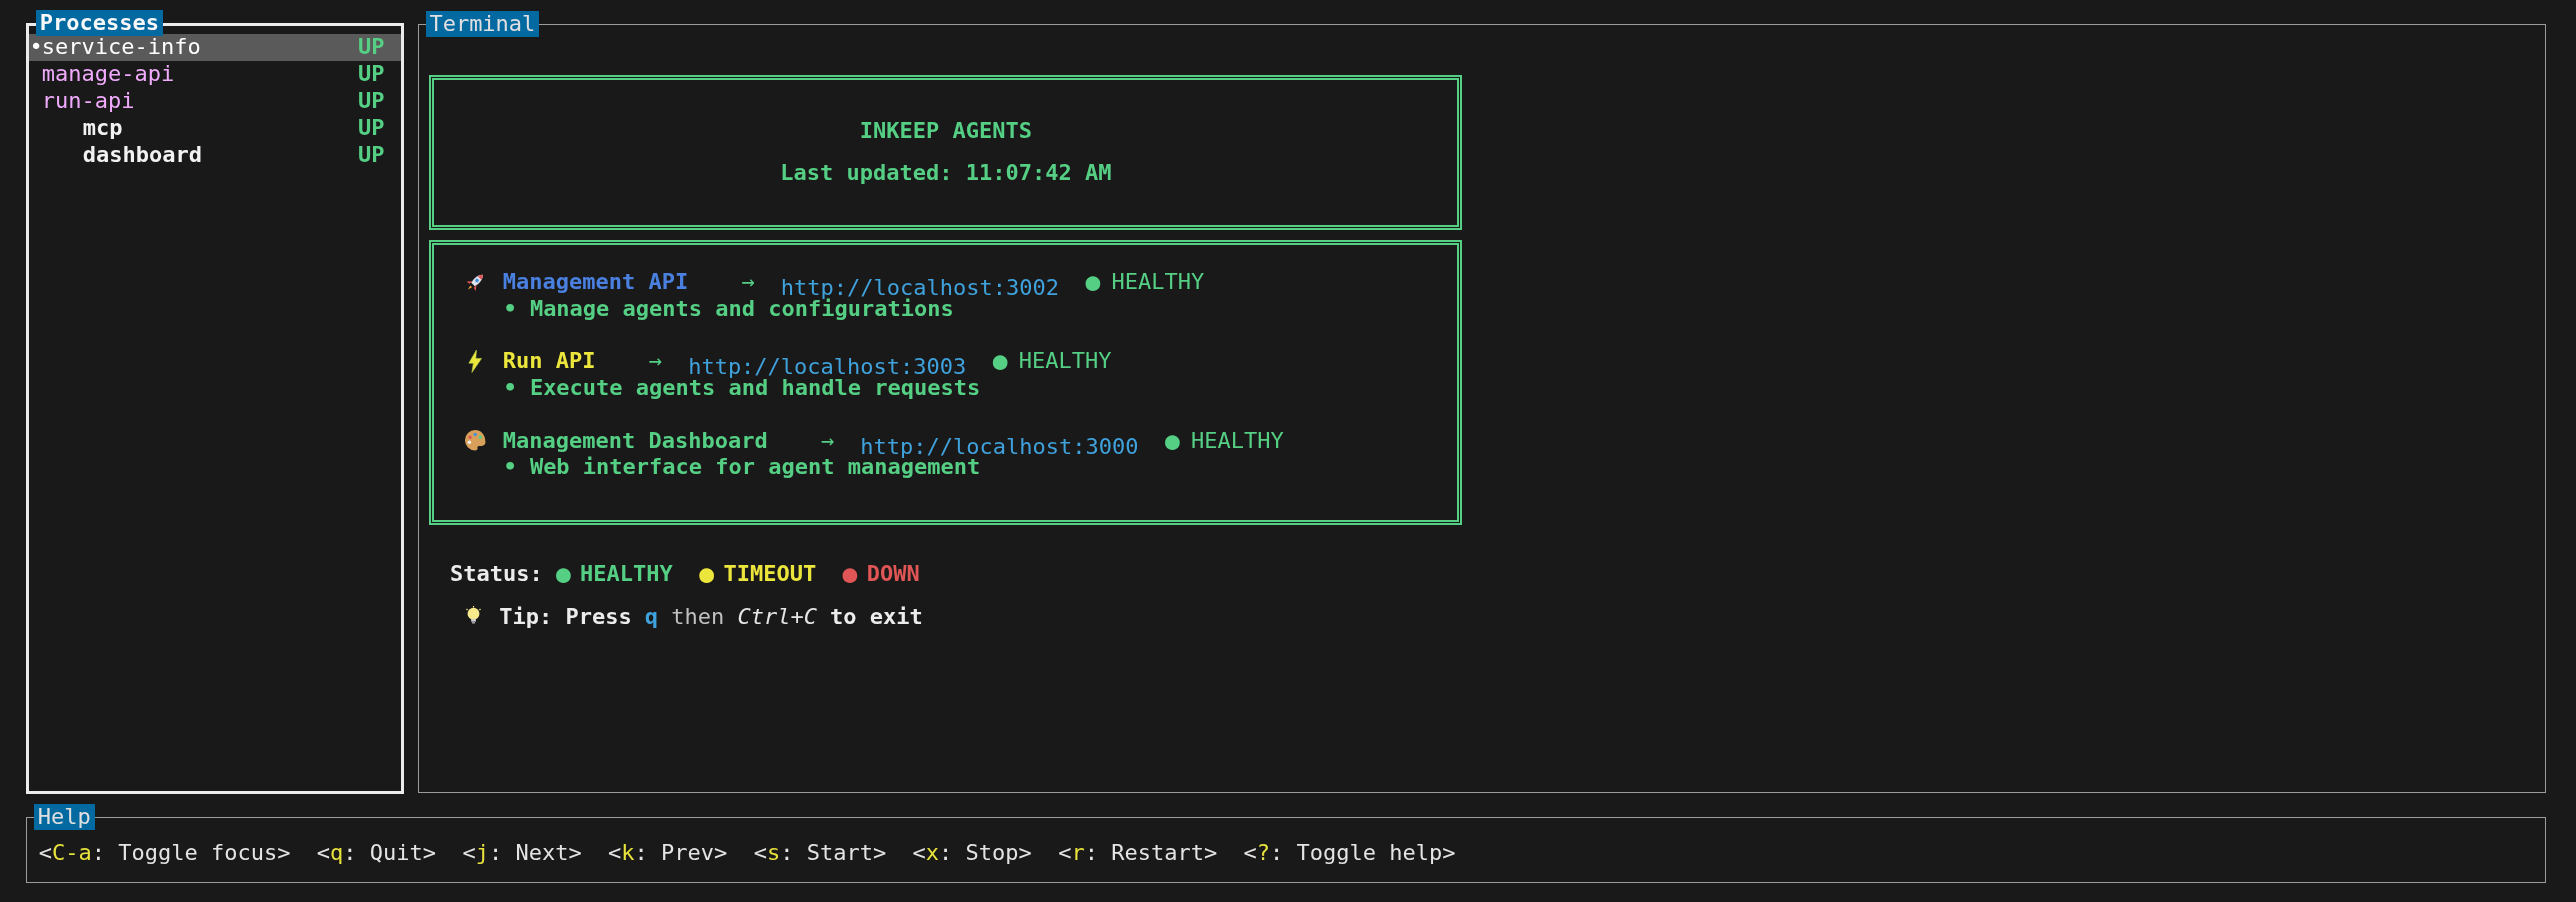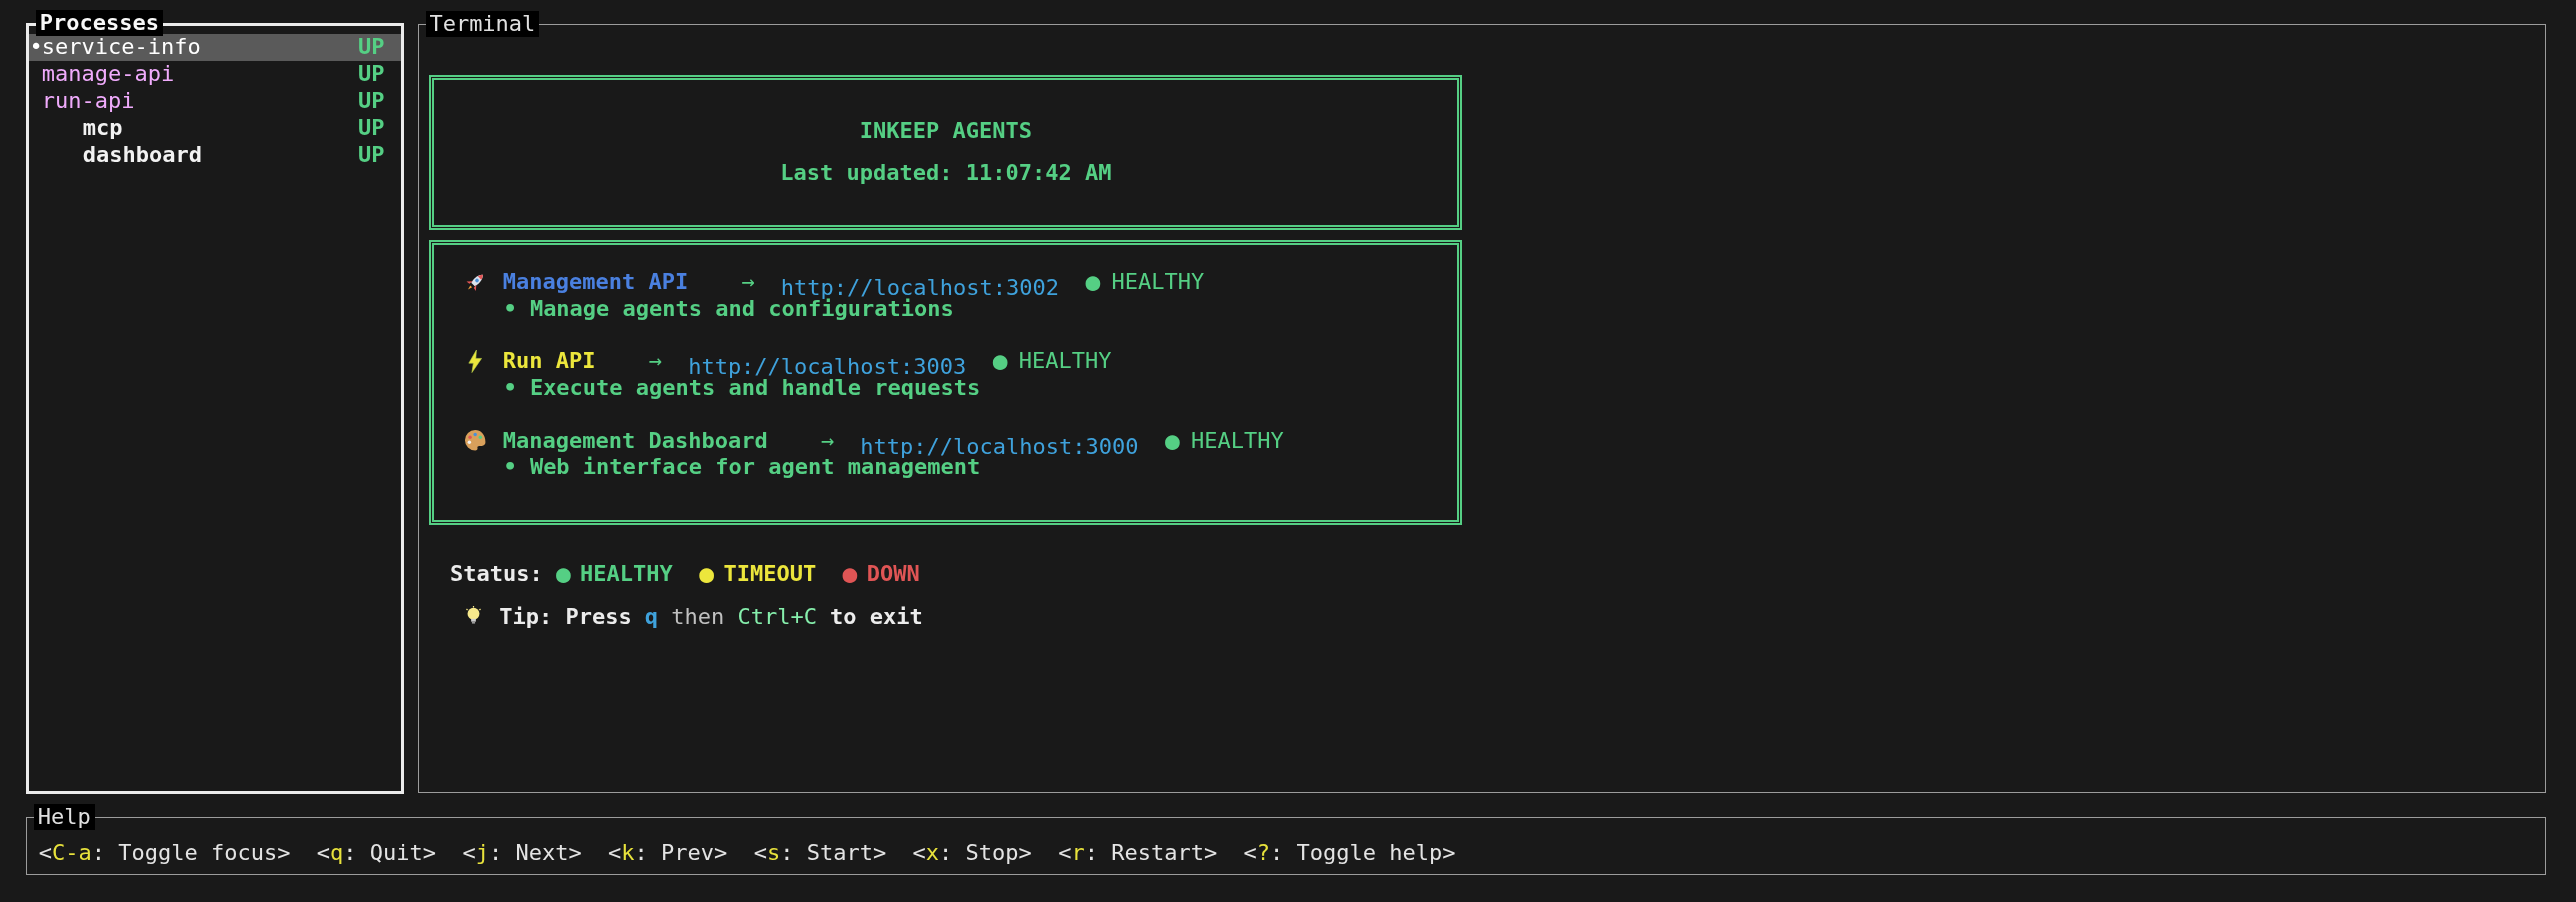--- a/index.html
+++ b/index.html
@@ -4,28 +4,28 @@
 <style>
   * { margin:0; padding:0; box-sizing:border-box; }
   html,body { background:#191919; }
   body {
     width:2576px; height:903px; position:relative; overflow:hidden;
     font-family:"DejaVu Sans Mono","Liberation Mono",monospace;
     font-size:22px; line-height:26.4px; color:#e4e4e4;
   }
   .panel { position:absolute; background:#191919; }
   .panel-title {
-    position:absolute; top:-14px; left:6.6px; background:#000000;
+    position:absolute; top:-14px; left:6.6px; background:#0369a1;
     padding:0 3.8px; line-height:26.4px; white-space:pre;
   }
   #processes-panel { left:26.4px; top:23px; width:378px; height:771px; border:3.8px solid #ebebeb; }
   #processes-panel .panel-title { font-weight:bold; color:#f8f8f8; top:-16px; }
   #terminal-panel { left:418px; top:23.6px; width:2128px; height:769px; border:1.9px solid #9c9c9c; }
   #terminal-panel .panel-title { color:#e0e0e0; }
-  #help-panel { left:26.4px; top:817px; width:2520px; height:58px; border:1.9px solid #9c9c9c; }
+  #help-panel { left:26.4px; top:817px; width:2520px; height:66px; border:1.9px solid #9c9c9c; }
   #help-panel .panel-title { color:#e0e0e0; }
 
   
   .plist { padding-top:7.6px; }
   .prow { display:flex; align-items:center; height:27px; padding-right:17px; white-space:pre; }
   .prow .marker { display:inline-block; width:12.3px; color:#ffffff; }
   .prow .pname { color:#f0abfc; }
   .prow.selected { background:#5a5a5a; }
   .prow.selected .pname { color:#ffffff; }
   .prow.bold .pname { color:#f2f2f2; font-weight:bold;padding-left:41px; }
@@ -58,21 +58,21 @@
   .legend-entry { display:inline-flex; align-items:center; margin-right:26.4px; font-weight:bold; }
   .legend-entry .dot { font-size:24.6px; margin-right:9.4px; }
   .legend-entry.green { color:#55cf84; }
   .legend-entry.yellow { color:#ece63c; }
   .legend-entry.red { color:#e05555; }
   .tip-line { display:flex; align-items:center; height:26.4px; margin-top:17px; padding-left:13.2px; white-space:pre; }
   .tip-icon { width:21px; height:24.6px; margin-right:15px; flex:0 0 auto; }
   .tip-bold { color:#ececec; font-weight:bold; }
   .tip-key { color:#3fa2dc; font-weight:bold; margin:0 13.2px; }
   .tip-mid { color:#c0c0c0; }
-  .tip-combo { color:#86efac; margin:0 13.2px; }
+  .tip-combo { color:#e5e5e5; margin:0 13.2px;font-style:italic; }
 
   
   .help-line { display:flex; align-items:flex-end; height:48px; padding-left:11.3px; white-space:pre; }
   .help-item { margin-right:26.4px; color:#e4e4e4; }
   .help-item .hkey { color:#e8e23c; }
 </style>
 </head>
 <body>
 
 <div class="panel" id="processes-panel">

